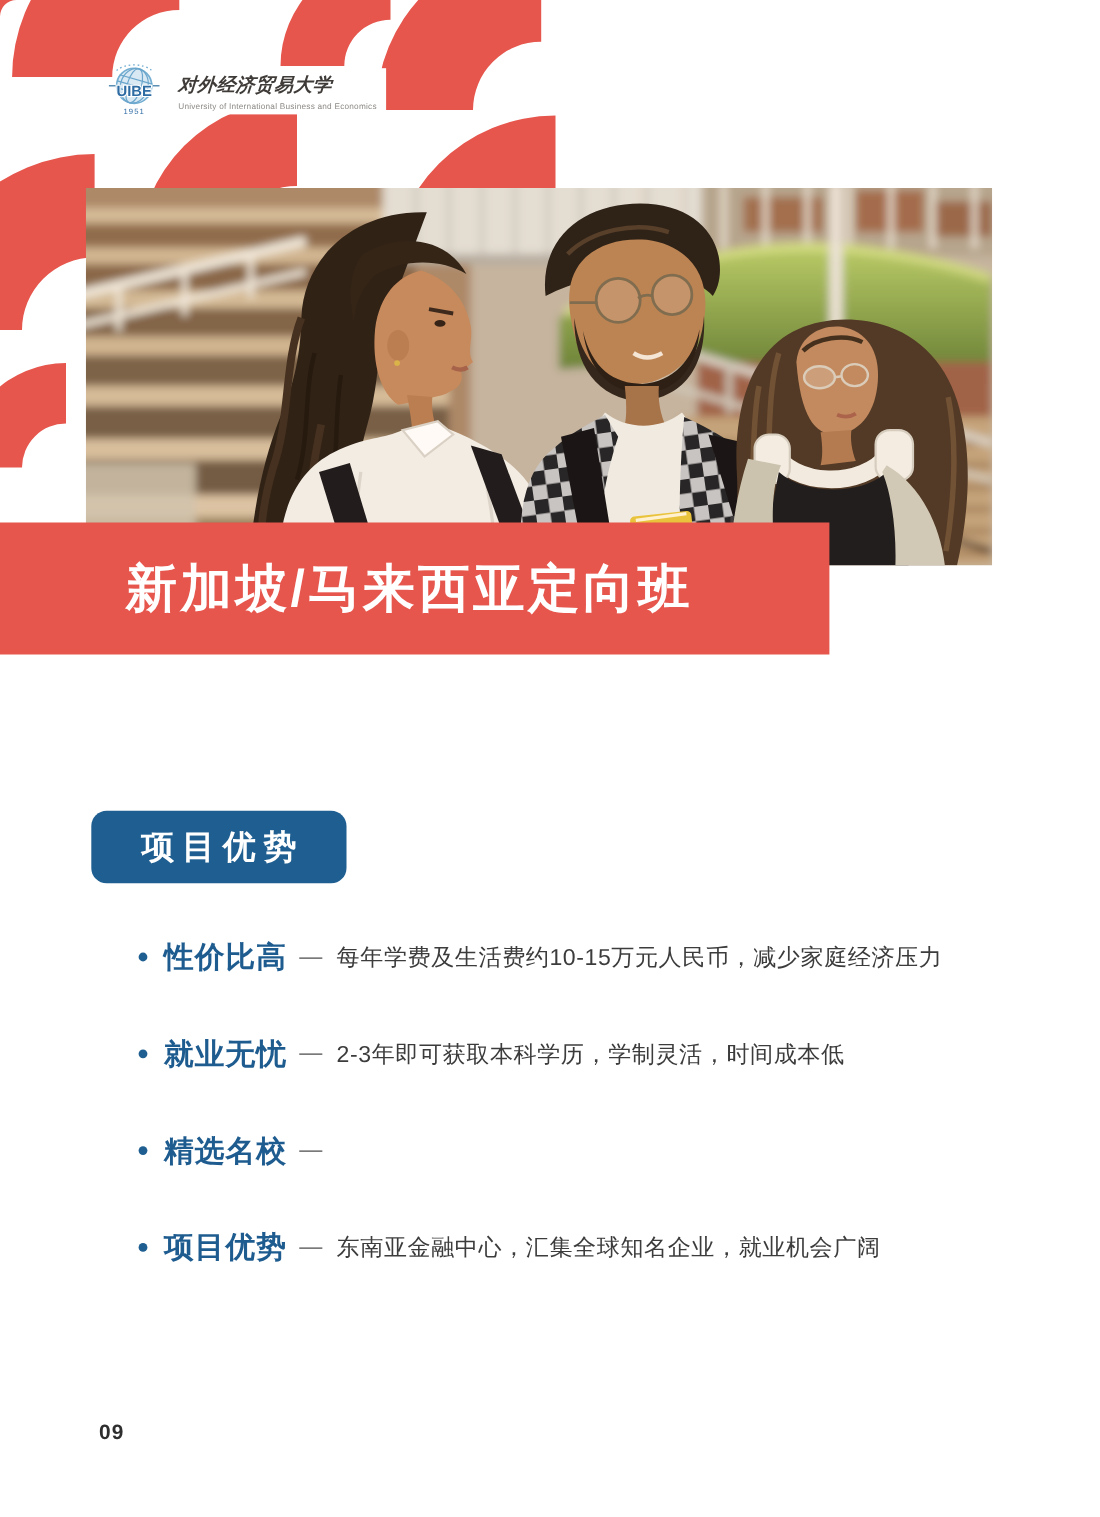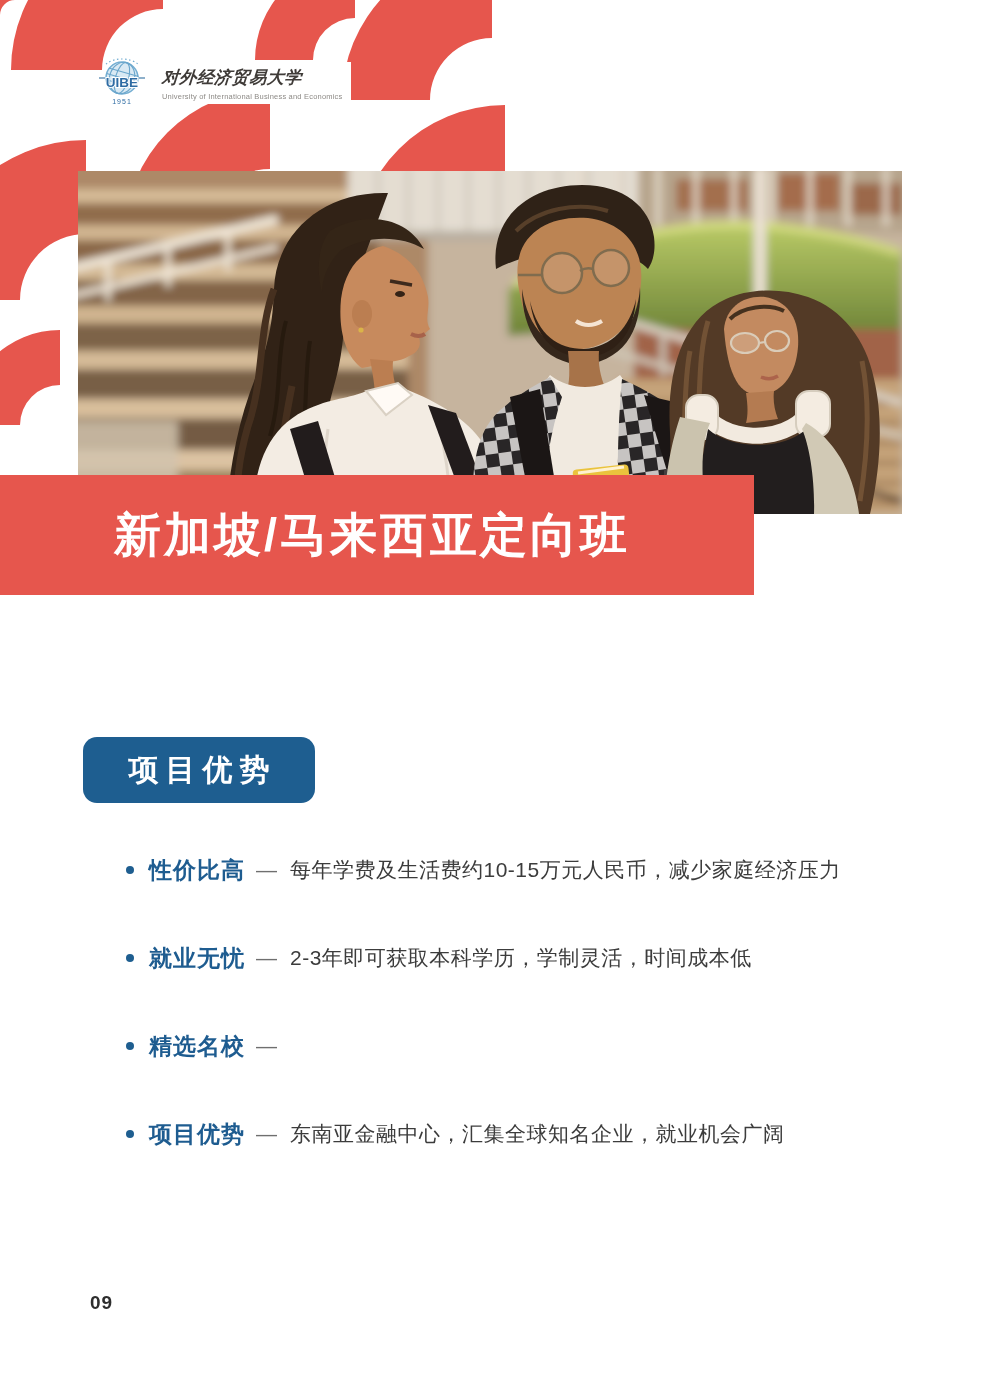--- a/index.html
+++ b/index.html
@@ -39,21 +39,21 @@
   .badge {
     position:absolute; left:83px; top:737px; width:232px; height:66px;
     background:#1e5e90; border-radius:14px;
     display:flex; align-items:center; justify-content:center;
   }
   .badge-label { color:#ffffff; font-weight:bold; font-size:30px; letter-spacing:7px; text-indent:7px; }
   
   .advantages { position:absolute; left:126px; top:852px; width:770px; }
   .adv-row { display:flex; align-items:center; height:36px; margin-bottom:52px; }
   .adv-dot { width:8px; height:8px; border-radius:50%; background:#1e5e90; margin-right:15px; flex:0 0 auto; }
-  .adv-title { color:#1e5c90; font-weight:bold; font-size:23px; letter-spacing:1px; white-space:nowrap; }
+  .adv-title { color:#1e5c90; font-weight:bold; font-size:27px; letter-spacing:1px; white-space:nowrap; }
   .adv-dash { color:#6f6f6f; font-size:21px; margin:0 13px 0 11px; white-space:nowrap; }
   .adv-desc { color:#3c3c3c; font-size:21px; letter-spacing:0.5px; white-space:nowrap; }
   
   .pagenum { position:absolute; left:78px; top:1292px; font-size:19px; font-weight:600; color:#2e2e2e; letter-spacing:1px;margin-left:12px; }
 </style>
 </head>
 <body>
 
 <div class="page">
 

